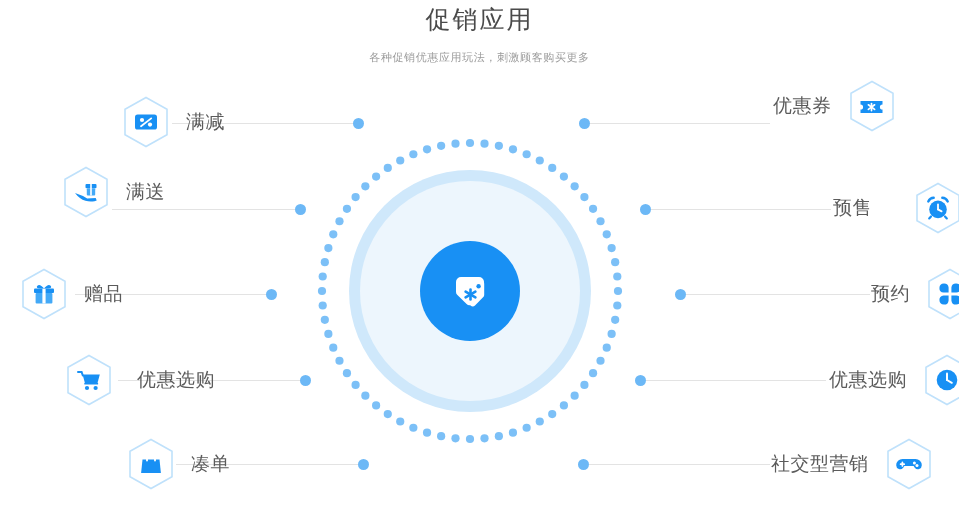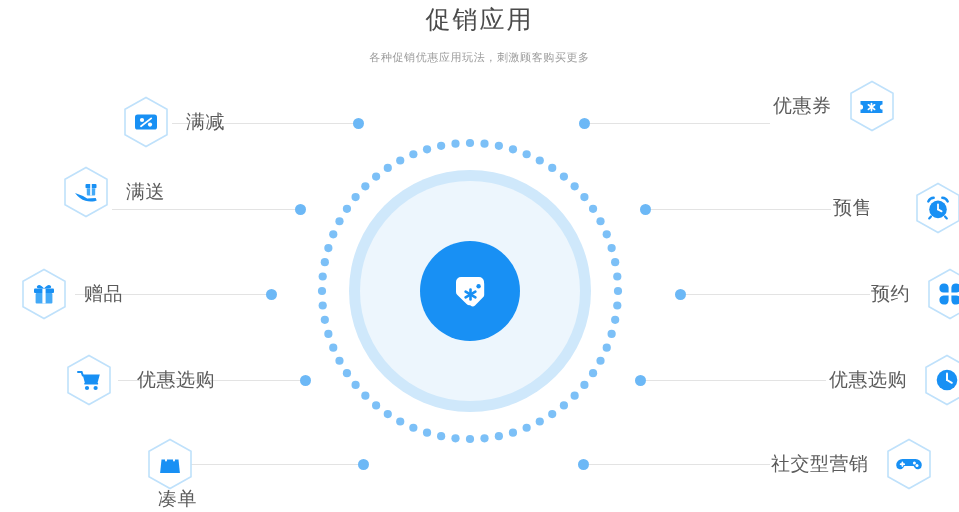--- a/index.html
+++ b/index.html
@@ -340,21 +340,21 @@
           <path d="M6.6 7.6 h17.2 l-2.5 9.1 h-12.2 z" fill="#1890f4"></path>
           <path d="M9.1 16.7 h12.2" stroke="#1890f4" stroke-width="1.8" stroke-linecap="round"></path>
           <circle cx="11" cy="21" r="2.1" fill="#1890f4"></circle>
           <circle cx="19.6" cy="21" r="2.1" fill="#1890f4"></circle>
         </svg>
       </span>
     </span>
     <span class="node-label">优惠选购</span>
   </div>
 
-  <div class="node left" style="left:142px; top:438px;flex-direction:column;">
+  <div class="node left" style="left:127px; top:438px;">
     <span class="hexwrap">
       <svg class="hex" viewBox="0 0 48 52">
           <path d="M24 1.5 L45 13.3 v25.4 L24 50.5 L3 38.7 V13.3 Z" fill="#ffffff" stroke="#bfe1fb" stroke-width="1.6"></path>
         </svg>
       <span class="hexicon">
         <svg width="24" height="26" viewBox="0 0 24 26">
           <path d="M3.5 8.4 h17 l1.4 13.6 h-19.8 z" fill="#1890f4"></path>
           <path d="M8 9.6 v-2.2 a4 4 0 0 1 8 0 v2.2" stroke="#ffffff" stroke-width="1.9" fill="none" stroke-linecap="round"></path>
         </svg>
       </span>

